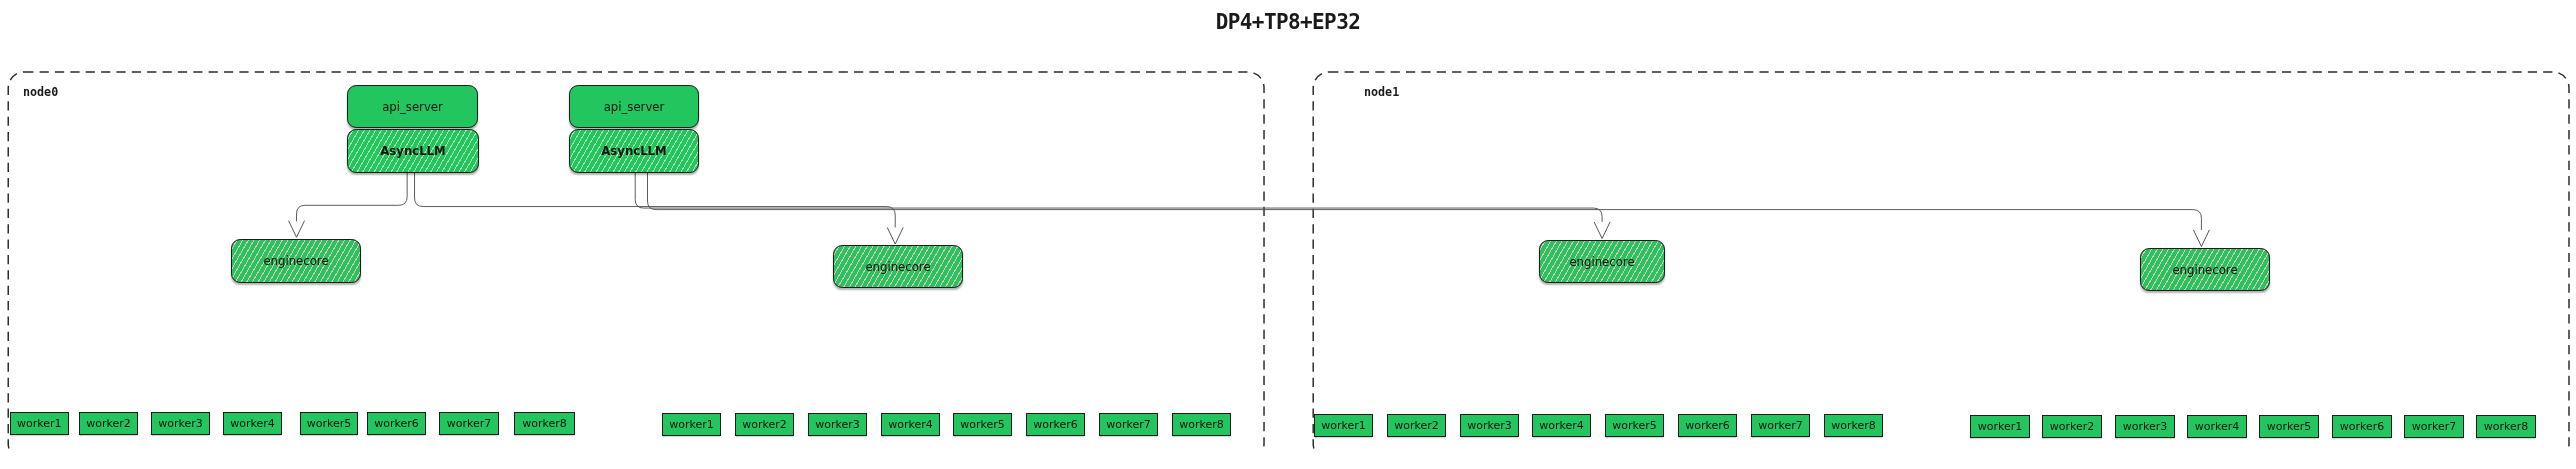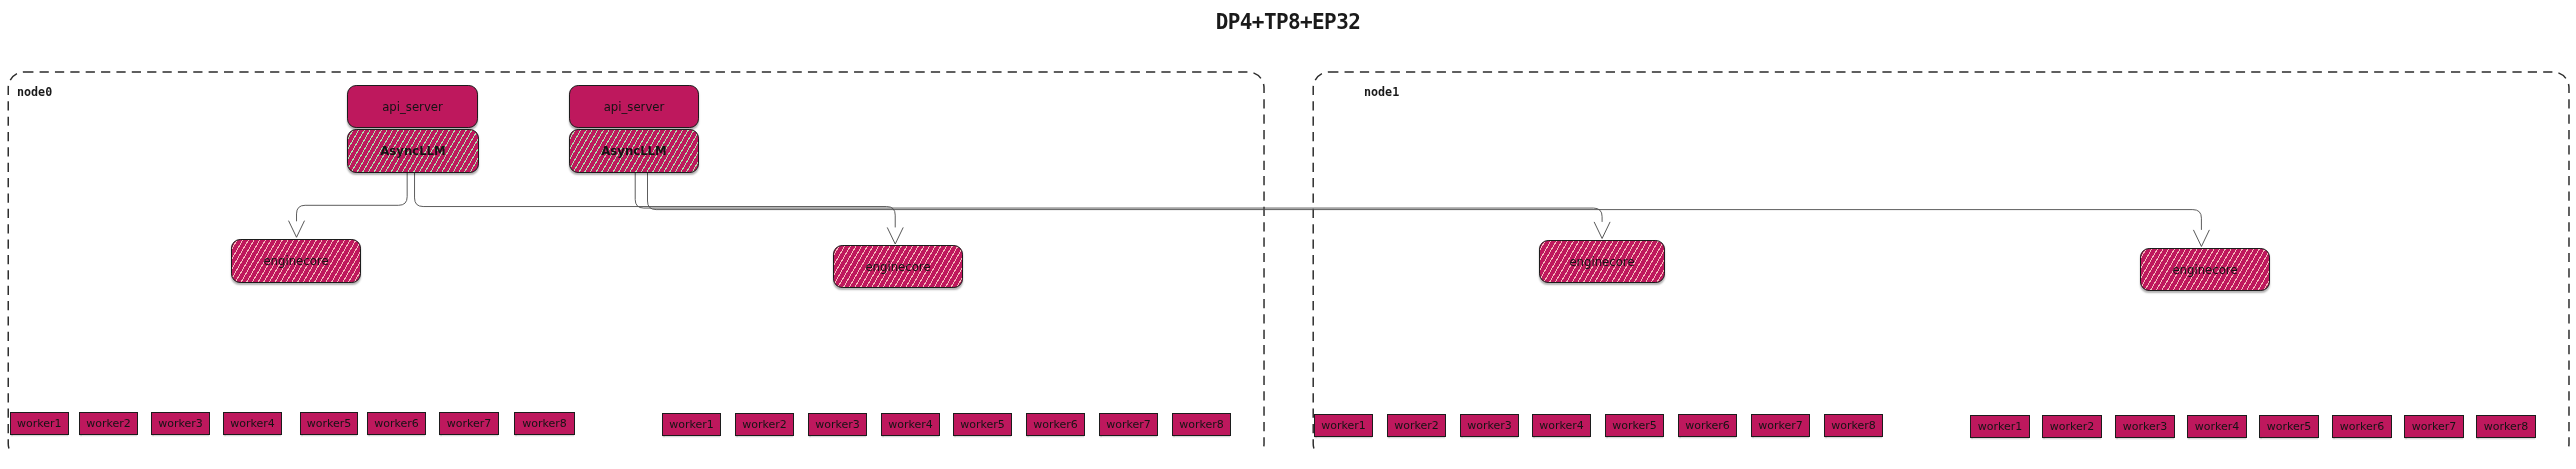--- a/index.html
+++ b/index.html
@@ -2,21 +2,21 @@
 <html style="font-size:9.8px"><head>
 <meta charset="utf-8">
 <style>
   html,body{margin:0;padding:0;background:#ffffff;}
   #stage{position:relative;width:2576px;height:450px;background:#ffffff;overflow:hidden;
          font-family:"DejaVu Sans",sans-serif;color:#111;}
   #edgelayer{position:absolute;left:0;top:0;width:2576px;height:469px;}
   .title{position:absolute;left:0;right:0;top:9.8px;text-align:center;
          font:700 21px "DejaVu Sans Mono",monospace;color:#1a1a1a;letter-spacing:-0.6px;}
   .nodelabel{position:absolute;font:600 11.7px "DejaVu Sans Mono",monospace;color:#1a1a1a;}
-  .box{position:absolute;box-sizing:border-box;background:#be185d;border:1.5px solid #1c1c1c;
+  .box{position:absolute;box-sizing:border-box;background:#22c55e;border:1.5px solid #1c1c1c;
        border-radius:9.2px;display:flex;align-items:center;justify-content:center;
        font-size:11.7px;color:#141414;box-shadow:0 1.8px 1.8px -0.6px rgba(0,0,0,.30);}
   .hatch-green{background-image:repeating-linear-gradient(120deg,rgba(0,0,0,0) 0 3.9px,#a9e3ad 3.9px 4.9px);font-weight:bold;}
   .hatch-red{background-image:repeating-linear-gradient(120deg,rgba(0,0,0,0) 0 3.9px,#f4b9b9 3.9px 4.9px);}
   .worker{border-width:1.2px;border-radius:0;font-size:11px;height:23px;box-shadow:0 1.2px 1.2px -0.6px rgba(0,0,0,.28);}
 </style>
 </head>
 <body>
 
 <div id="stage">
@@ -34,21 +34,21 @@
     <g fill="none" stroke="#3b3b3b" stroke-width="1.4">
       <path d="M 468 359 L 481 386 L 494 359"></path>
       <path d="M 1442 370 L 1455 397 L 1468 370"></path>
       <path d="M 2592 361 L 2605 388 L 2618 361"></path>
       <path d="M 3567 374 L 3580 401 L 3593 374"></path>
     </g>
   </svg>
 
   <div class="title">DP4+TP8+EP32</div>
 
-  <div class="nodelabel" style="left:17px;top:85px;">node0</div>
+  <div class="nodelabel" style="left:23px;top:85px;">node0</div>
   <div class="nodelabel" style="left:1364px;top:85px;">node1</div>
 
   <div class="box" style="left:347px;top:85px;width:131px;height:43px;">api_server</div>
   <div class="box hatch-green" style="left:347px;top:129px;width:132px;height:44px;">AsyncLLM</div>
   <div class="box" style="left:569px;top:85px;width:130px;height:43px;">api_server</div>
   <div class="box hatch-green" style="left:569px;top:129px;width:130px;height:44px;">AsyncLLM</div>
 
   <div class="box hatch-red" style="left:231px;top:239px;width:130px;height:44px;">enginecore</div>
   <div class="box hatch-red" style="left:833px;top:245px;width:130px;height:43px;">enginecore</div>
   <div class="box hatch-red" style="left:1539px;top:240px;width:126px;height:43px;">enginecore</div>

